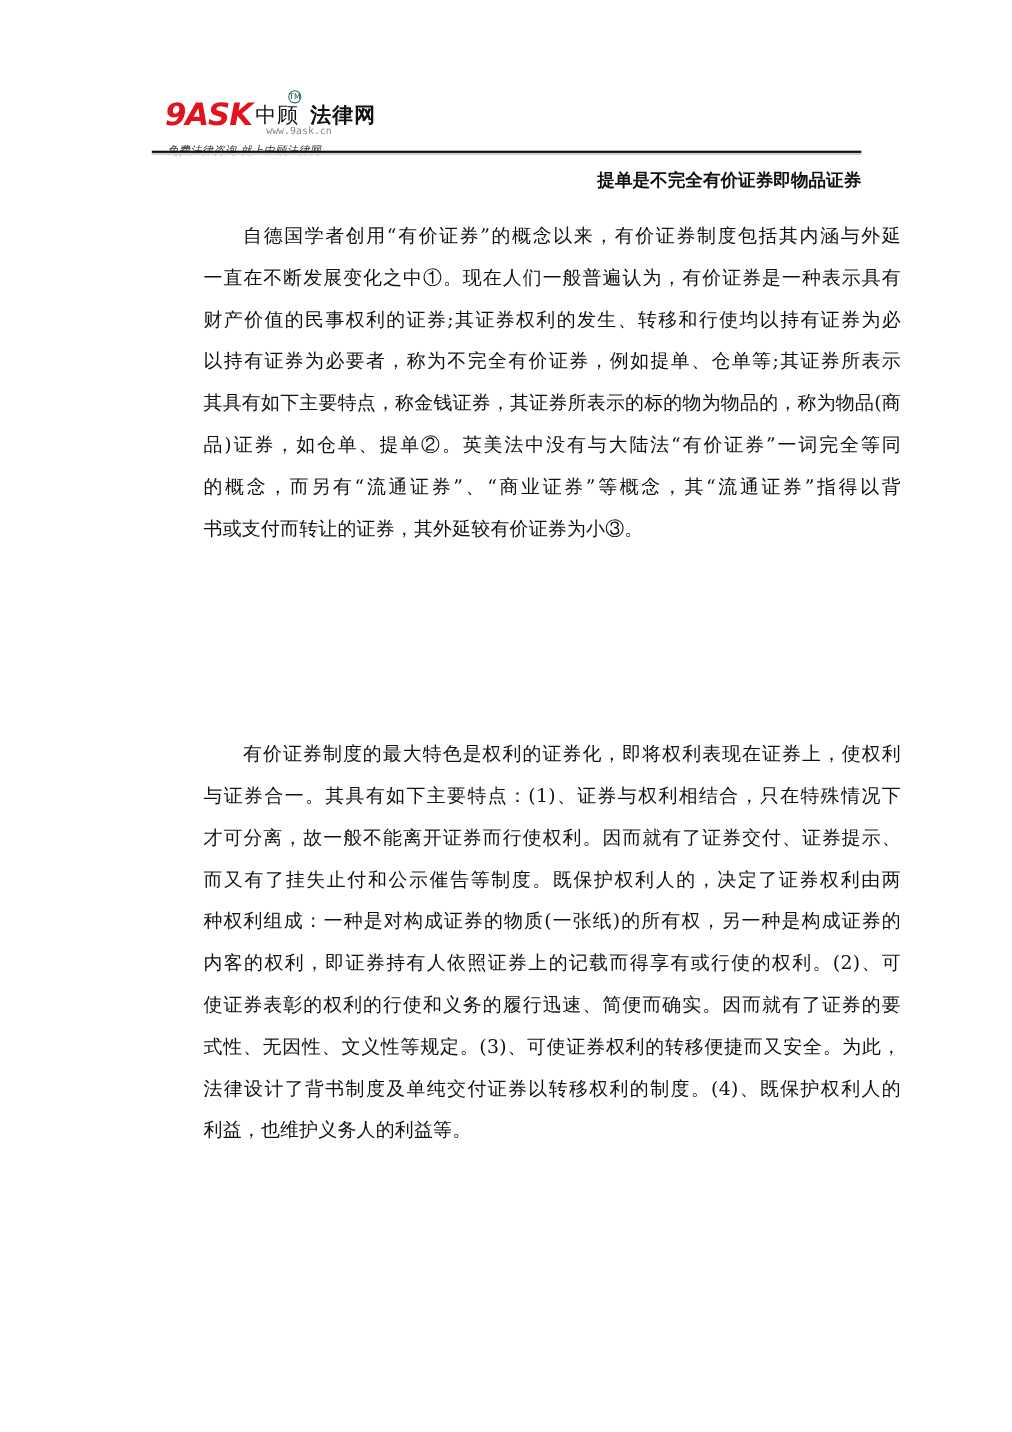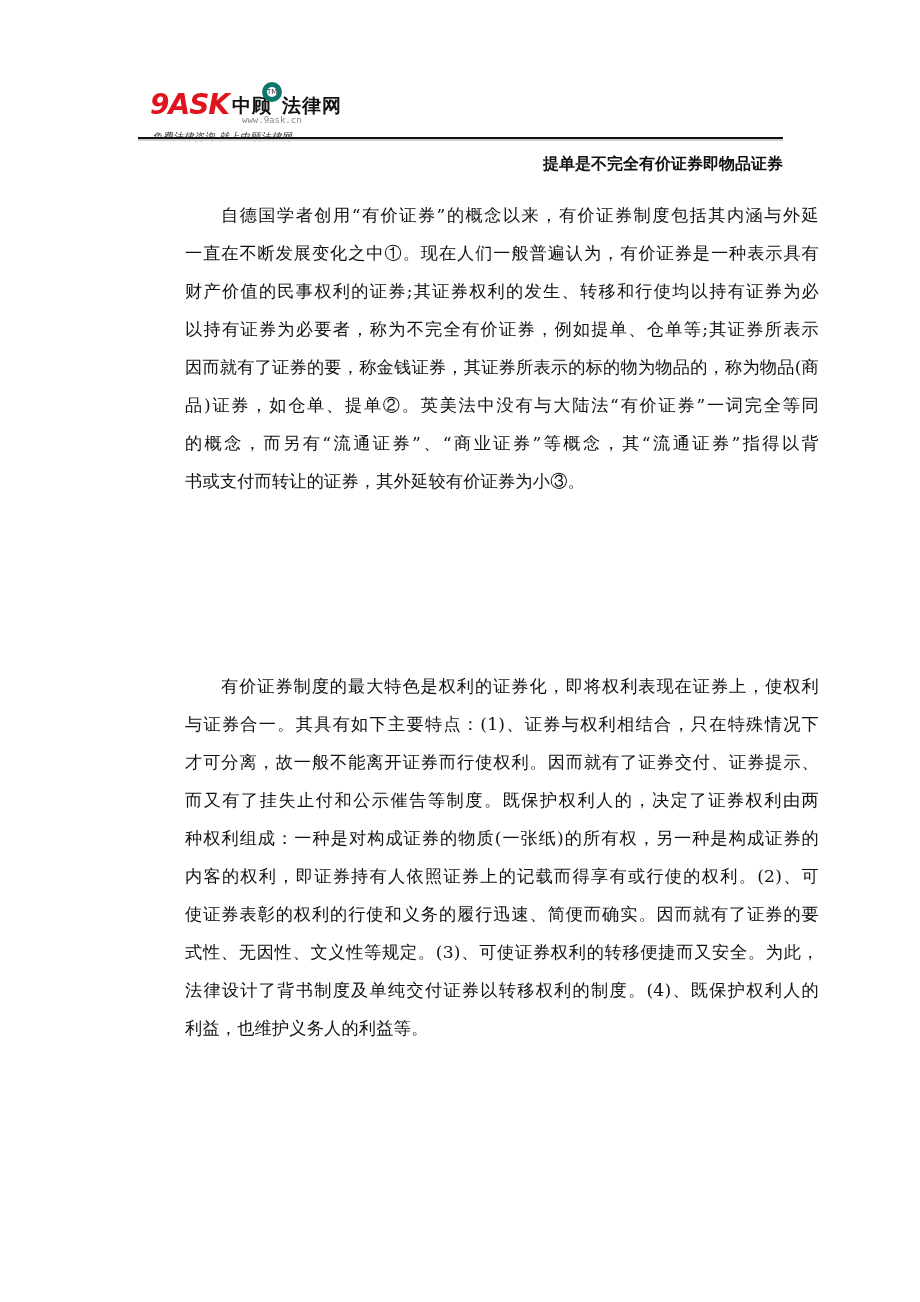--- a/index.html
+++ b/index.html
@@ -2,25 +2,25 @@
 <html><head>
   <meta charset="utf-8">
   <style>
     html, body { margin: 0; padding: 0; background: #ffffff; }
     body { width: 920px; height: 1302px; position: relative; overflow: hidden;
            font-family: "DejaVu Serif", "Liberation Serif", serif; color: #111; }
     .logo { position: absolute; left: 150px; top: 84px; width: 200px; height: 62px; }
     .logo-main { position: absolute; left: 0; top: 0; height: 36px; display: flex; align-items: flex-end; }
     .logo-9ask { font-family: "DejaVu Sans", "Liberation Sans", sans-serif; font-weight: bold; font-style: italic;
                  font-size: 28px; color: #e0141e; letter-spacing: -1px; line-height: 30px; }
-    .logo-cn { font-family: "DejaVu Sans", "Liberation Sans", sans-serif; font-weight: bold;
+    .logo-cn { font-family: "DejaVu Sans", "Liberation Sans", sans-serif; font-weight: normal;
                font-size: 19px; color: #111; line-height: 30px; margin-left: 3px; letter-spacing: 1px; }
     .logo-cn2 { font-family: "DejaVu Sans", "Liberation Sans", sans-serif; font-weight: bold;
                font-size: 19px; color: #111; line-height: 30px; margin-left: 10px; letter-spacing: 1px; }
-    .logo-tm { position: absolute; left: 112px; top: -2px; font-size: 7px; border: 5px solid #0f766e;
+    .logo-tm { position: absolute; left: 112px; top: -2px; font-size: 7px; border: 1px solid #0f766e;
                border-radius: 50%; width: 10px; height: 10px; line-height: 10px; text-align: center;
                font-family: "DejaVu Sans", sans-serif; color: #333; }
     .logo-url { position: absolute; left: 92px; top: 31px; font-family: "DejaVu Sans Mono", "Liberation Mono", monospace;
                 font-size: 9px; color: #888; }
     .logo-slogan { position: absolute; left: 2px; top: 46px; font-family: "DejaVu Sans", "Liberation Sans", sans-serif;
                    font-size: 10px; color: #333; letter-spacing: 0.5px; white-space: nowrap; font-style: italic; }
     .rule { position: absolute; left: 138px; top: 137px; width: 645px; height: 2px; background: #111;
             box-shadow: 0 2px 0 #cfcfcf; }
     .title { position: absolute; left: 138px; top: 152px; width: 645px; text-align: right;
              font-family: "DejaVu Sans", "Liberation Sans", sans-serif; font-weight: bold; font-size: 16px;
@@ -47,21 +47,21 @@
 
 <div class="rule"></div>
 
 <div class="title">提单是不完全有价证券即物品证券</div>
 
 <div class="para" style="top:196px;">
   <div class="line indent">自德国学者创用“有价证券”的概念以来，有价证券制度包括其内涵与外延</div>
   <div class="line">一直在不断发展变化之中①。现在人们一般普遍认为，有价证券是一种表示具有</div>
   <div class="line">财产价值的民事权利的证券;其证券权利的发生、转移和行使均以持有证券为必</div>
   <div class="line">以持有证券为必要者，称为不完全有价证券，例如提单、仓单等;其证券所表示</div>
-  <div class="line">因而就有了证券的要，称金钱证券，其证券所表示的标的物为物品的，称为物品(商</div>
+  <div class="line">其具有如下主要特点，称金钱证券，其证券所表示的标的物为物品的，称为物品(商</div>
   <div class="line">品)证券，如仓单、提单②。英美法中没有与大陆法“有价证券”一词完全等同</div>
   <div class="line">的概念，而另有“流通证券”、“商业证券”等概念，其“流通证券”指得以背</div>
   <div class="line last">书或支付而转让的证券，其外延较有价证券为小③。</div>
 </div>
 
 <div class="para" style="top:667px;">
   <div class="line indent">有价证券制度的最大特色是权利的证券化，即将权利表现在证券上，使权利</div>
   <div class="line">与证券合一。其具有如下主要特点：(1)、证券与权利相结合，只在特殊情况下</div>
   <div class="line">才可分离，故一般不能离开证券而行使权利。因而就有了证券交付、证券提示、</div>
   <div class="line">而又有了挂失止付和公示催告等制度。既保护权利人的，决定了证券权利由两</div>

